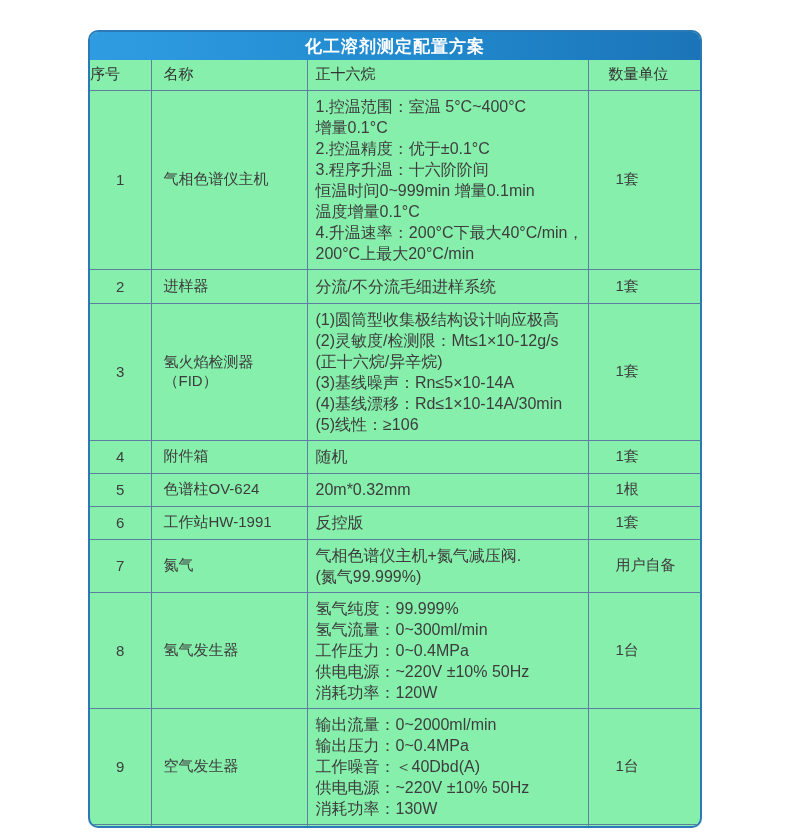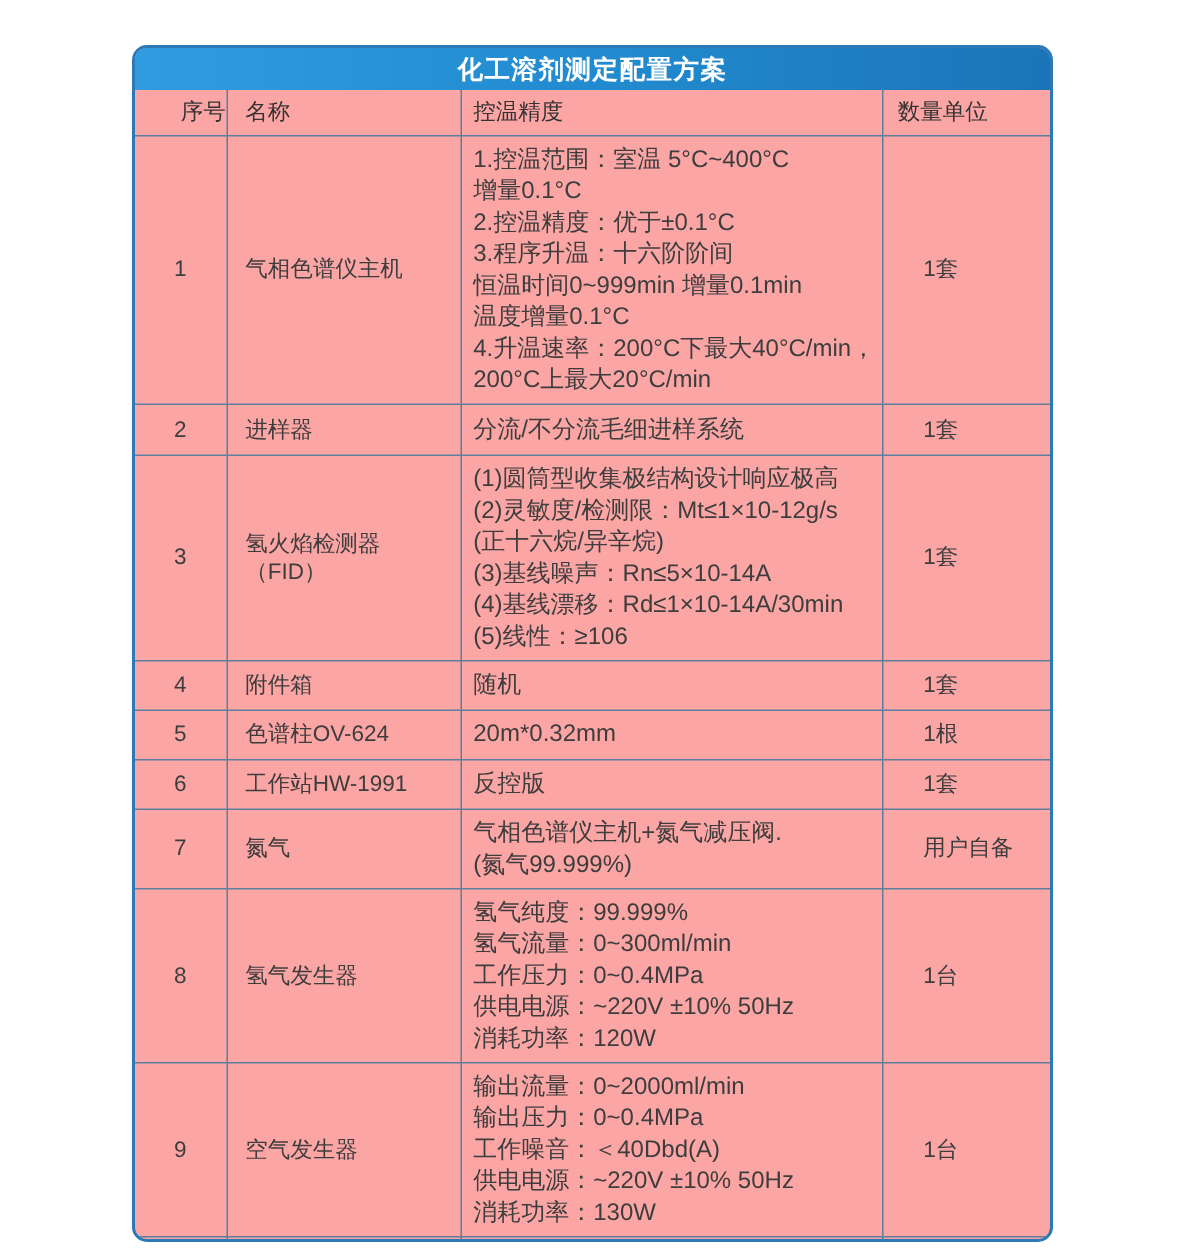--- a/index.html
+++ b/index.html
@@ -5,40 +5,40 @@
   * { box-sizing: border-box; }
   html,body { margin:0; padding:0; }
   body {
     width:790px; height:840px; background:#ffffff;
     font-family:"Liberation Sans","DejaVu Sans",sans-serif;
     position:relative;
     color:#3d3d3d;
   }
   .sheet {
     position:absolute; top:30px; left:88px; width:614px; height:798px;
-    border:2px solid #2b79b7; border-radius:10px; overflow:hidden; background:#fca5a5;
+    border:2px solid #2b79b7; border-radius:10px; overflow:hidden; background:#86efac;
   }
   .title-bar {
     height:28px;
     background:linear-gradient(90deg,#2f9ce2 0%,#2189cd 55%,#1c74b8 100%);
     display:flex; align-items:center; justify-content:center;
     color:#ffffff; font-size:17px; font-weight:bold; letter-spacing:1px;
   }
   table.spec-table {
     width:100%; border-collapse:collapse; border-style:hidden; table-layout:fixed;
   }
   .spec-table th, .spec-table td { border:1px solid #5d7e9e; vertical-align:middle; }
   .spec-table thead tr { height:30px; }
   .spec-table th {
     font-size:15px; font-weight:normal; color:#333; text-align:left; padding:0;
   }
-  th.col-no  { text-align:right; }
+  th.col-no  { text-align:left; }
   th.col-name { padding-left:12px; }
   th.col-spec { padding-left:8px; }
-  th.col-qty  { padding-left:10px;margin-top:48px; }
+  th.col-qty  { padding-left:20px;margin-top:48px; }
 
   td.no   { text-align:center; font-size:15px; }
   td.name { padding-left:12px; padding-right:4px; font-size:15px; }
   td.spec { padding:5px 4px 5px 8px; font-size:16px; line-height:21px; }
   td.qty  { padding-left:27px; font-size:15px; }
 
   
   tbody tr:nth-child(1)  { height:170px; }
   tbody tr:nth-child(2)  { height:34px; }
   tbody tr:nth-child(3)  { height:136px; }
@@ -61,21 +61,21 @@
     <colgroup>
       <col style="width:61px">
       <col style="width:156px">
       <col style="width:281px">
       <col>
     </colgroup>
     <thead>
       <tr>
         <th class="col-no">序号</th>
         <th class="col-name">名称</th>
-        <th class="col-spec">控温精度</th>
+        <th class="col-spec">正十六烷</th>
         <th class="col-qty">数量单位</th>
       </tr>
     </thead>
     <tbody>
         <tr>
     <td class="no">1</td>
     <td class="name">气相色谱仪主机</td>
     <td class="spec">
             <div>1.控温范围：室温 5°C~400°C</div>
             <div>增量0.1°C</div>

